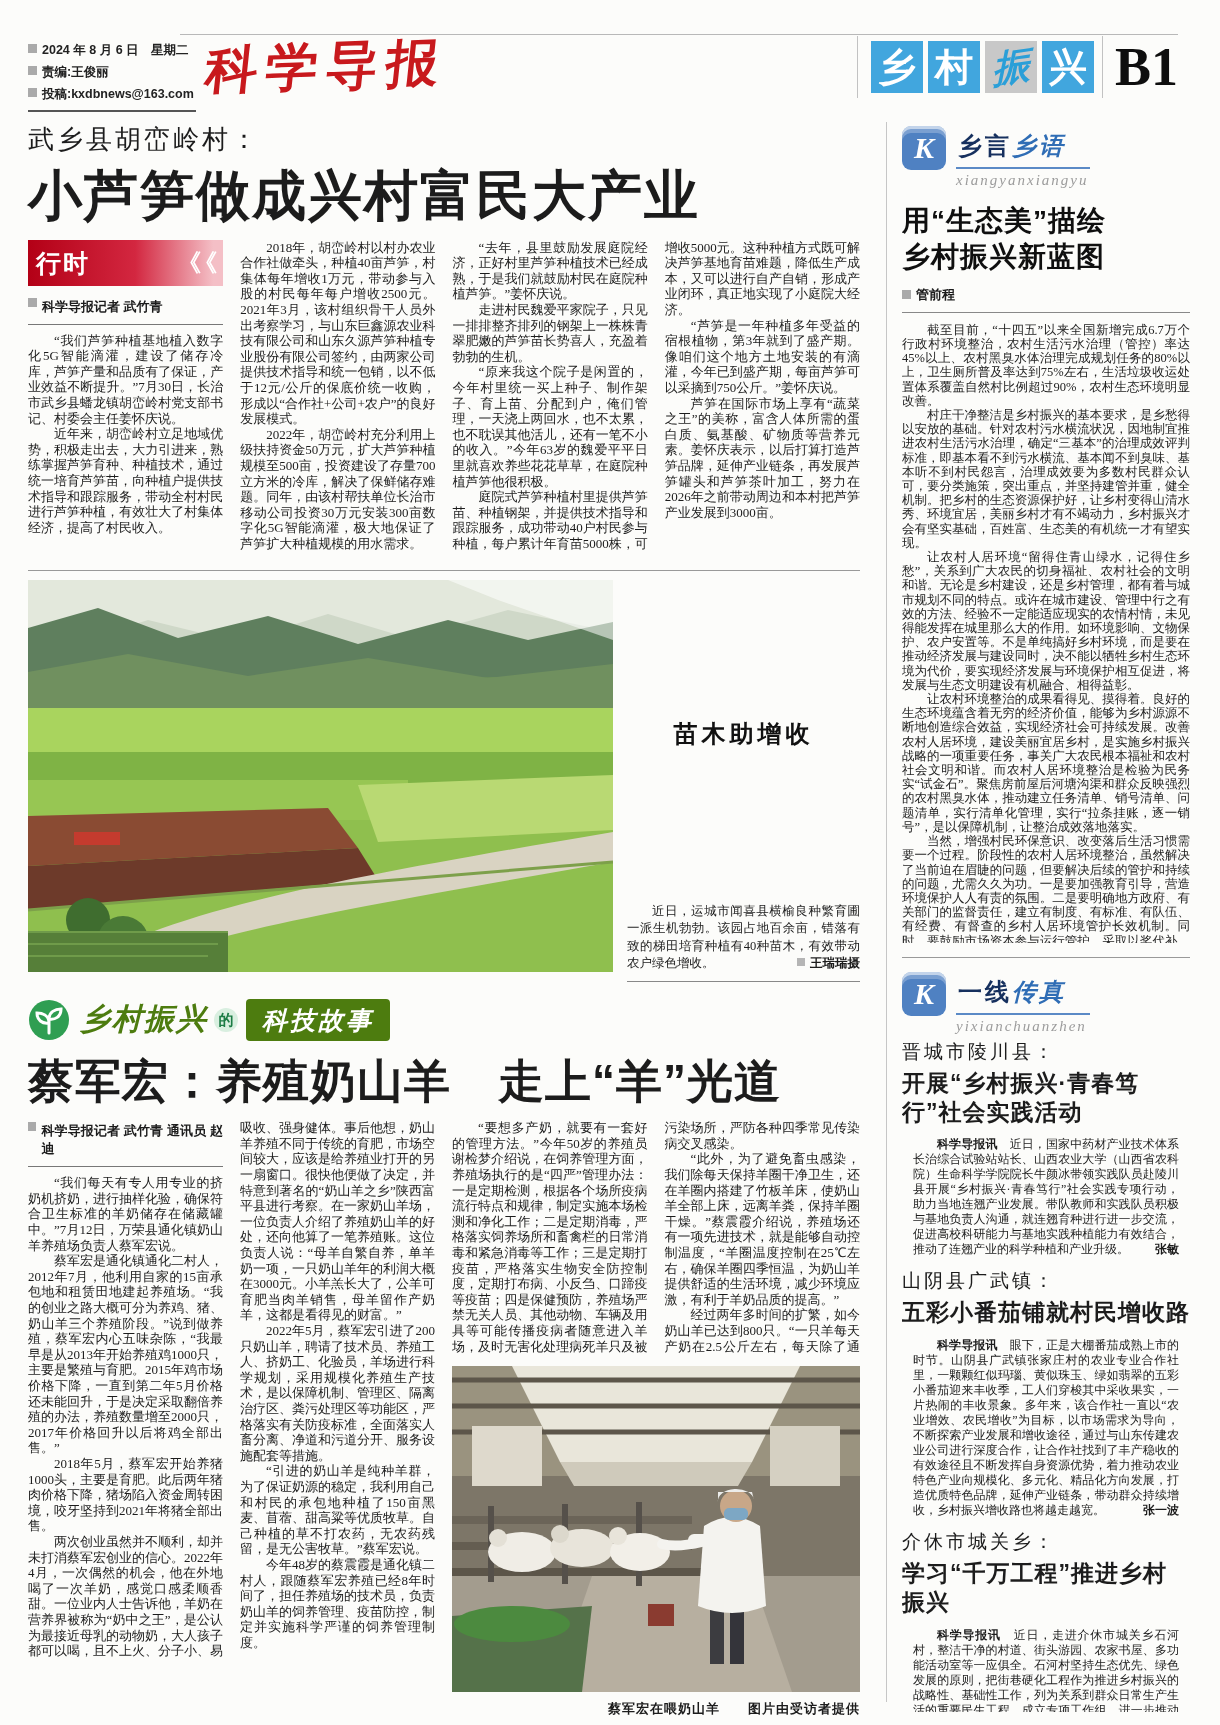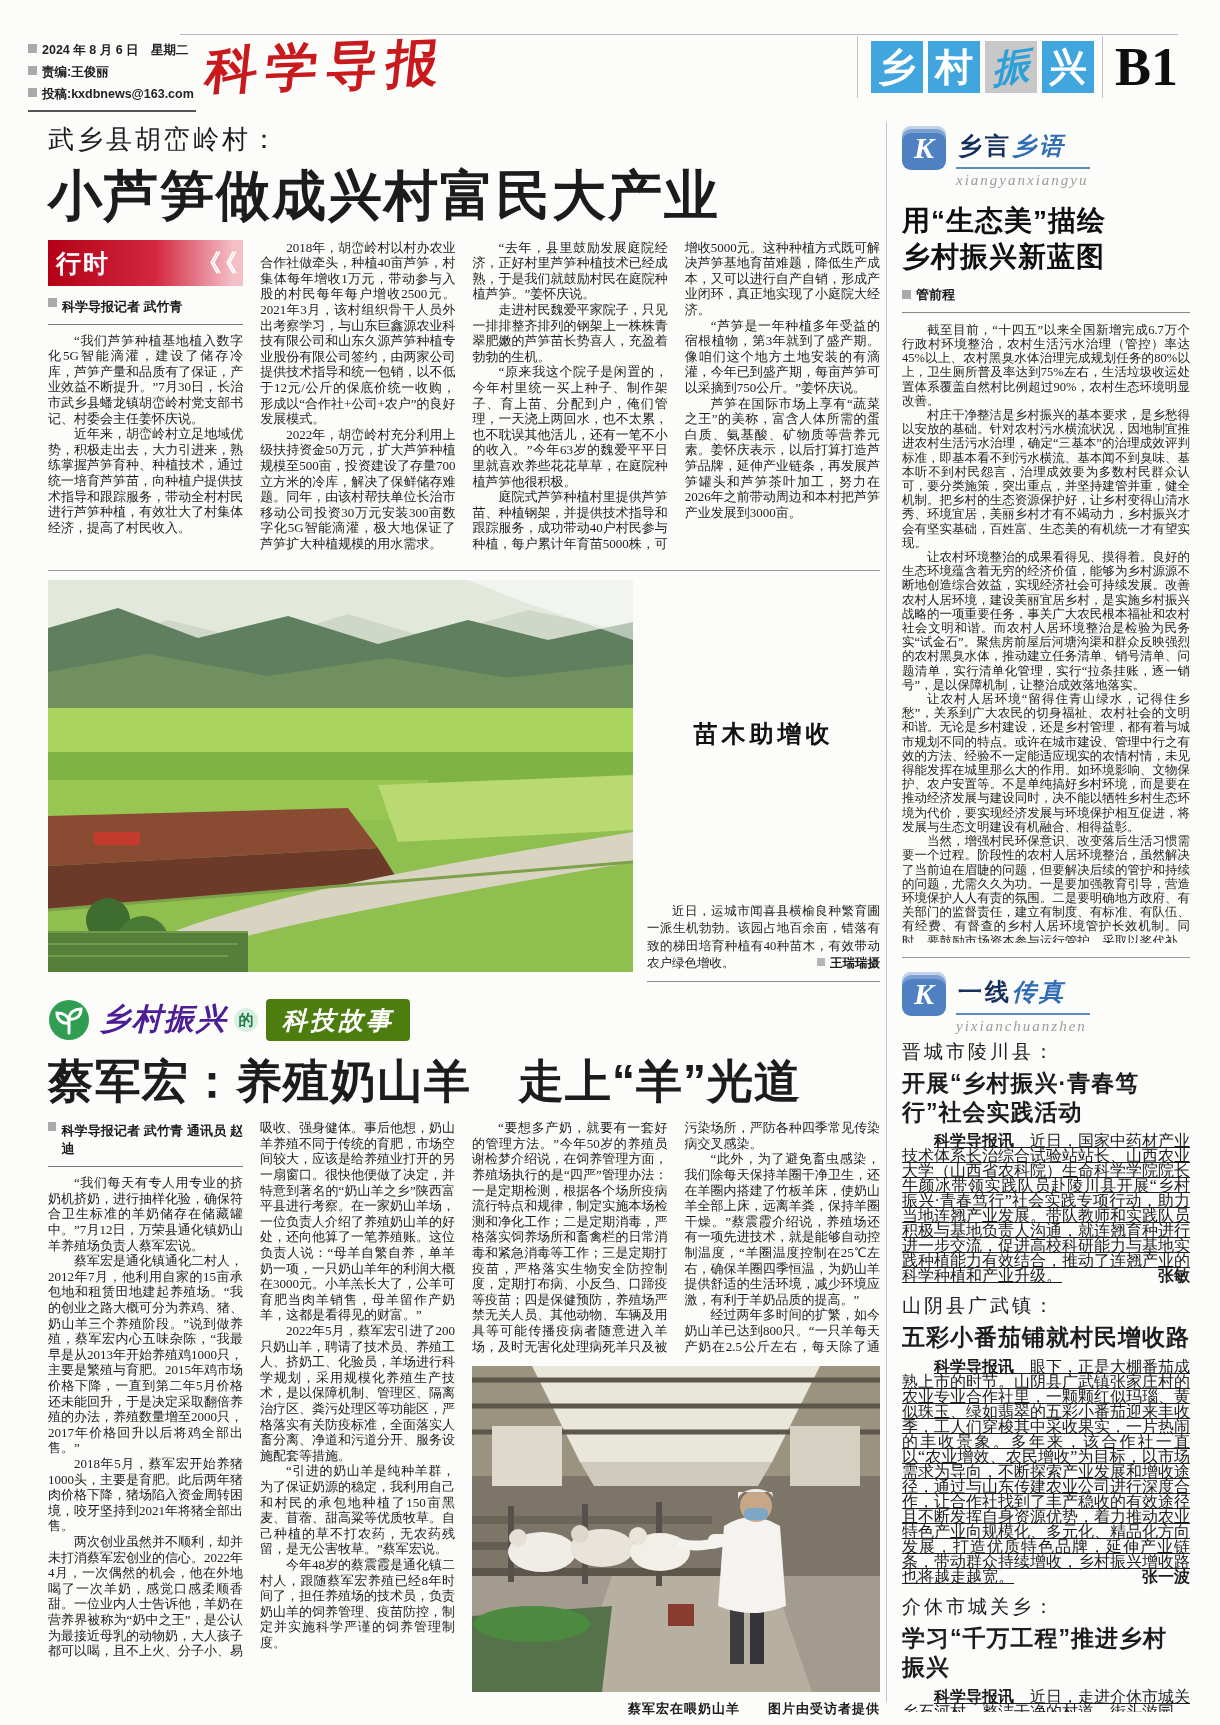--- a/index.html
+++ b/index.html
@@ -14,21 +14,21 @@
   .masthead{position:absolute;left:178px;top:8px;font-size:52px;font-weight:700;color:#c8191d;
             font-family:"Liberation Serif",serif;letter-spacing:8px;transform:skewX(-8deg) rotate(-2deg);}
   .h-right{position:absolute;right:0;top:12px;display:flex;align-items:center;}
   .h-vrule{width:1px;height:62px;background:#c2c2c2;margin:0 8px;}
   .blk{width:52px;height:52px;background:#41a6de;color:#fff;text-align:center;margin-left:5px;
        font:700 38px/52px "Liberation Sans",sans-serif;}
   .blk.alt{background:#c8c8c8;color:#2a9fd8;font-style:italic;transform:none;}
   .blk.alt span{display:inline-block;transform:rotate(-8deg) skewX(-6deg);}
   .pageno{font:700 54px/1 "Liberation Serif",serif;color:#0e0e0e;margin-left:4px;}
   
-  .main{position:absolute;left:48px;top:122px;width:832px;}
+  .main{position:absolute;left:28px;top:122px;width:832px;}
   .a1-kicker{font:400 26px "Liberation Sans",sans-serif;letter-spacing:3px;margin:0 0 10px;}
   .a1-head{font:900 54px/1.05 "Liberation Sans",sans-serif;letter-spacing:2px;margin:0 0 16px;white-space:nowrap;}
   .colbody{text-align:justify;font-size:13px;line-height:15.6px;}
   .colbody p{margin:0;text-indent:2em;}
   .a1-body{column-count:4;column-gap:17px;height:318px;overflow:hidden;}
   .badge-red{break-inside:avoid;display:flex;justify-content:space-between;align-items:flex-end;height:46px;
              background:linear-gradient(90deg,#b30016,#d32740 55%,#f4bfc6 95%);color:#fff;
              font:700 25px/46px "Liberation Sans",sans-serif;letter-spacing:2px;padding:0 8px;margin-bottom:10px;}
   .badge-marks{font-size:24px;font-weight:700;letter-spacing:-8px;padding-right:6px;}
   .byline{display:flex;font:700 13px "Liberation Sans",sans-serif;
@@ -38,21 +38,21 @@
   .aerial{width:585px;height:392px;flex:none;}
   .fig-right{flex:1;padding-left:14px;display:flex;flex-direction:column;}
   .fig-label{margin-top:138px;text-align:center;font:600 24px "Liberation Sans",sans-serif;letter-spacing:4px;color:#111;}
   .fig-cap{margin-top:auto;font-size:12.5px;line-height:17.5px;text-align:justify;
            border-bottom:1px solid #888;padding-bottom:8px;}
   .fig-cap p{margin:0;text-indent:2em;}
   .credit{float:right;font-weight:700;}
   .credit .sq{width:8px;height:8px;background:#b5b5b5;}
   
   .a2-badge{margin-top:14px;display:flex;align-items:center;height:48px;}
-  .a2b-main{font:italic 800 30px "Liberation Sans",sans-serif;color:#4c1d95;letter-spacing:2px;margin:0 6px 0 10px;}
+  .a2b-main{font:italic 800 30px "Liberation Sans",sans-serif;color:#4d7c0f;letter-spacing:2px;margin:0 6px 0 10px;}
   .a2b-de{width:24px;height:24px;border-radius:50%;background:#d9efe0;color:#1c7c45;
           font:700 15px/24px "Liberation Sans",sans-serif;text-align:center;flex:none;}
   .a2b-tail{background:#4d7c0f;color:#fff;font:italic 800 25px/42px "Liberation Sans",sans-serif;
             padding:0 16px;border-radius:4px;letter-spacing:3px;margin-left:8px;}
   .a2-head{font:900 46px/1.1 "Liberation Sans",sans-serif;letter-spacing:1px;margin:12px 0 14px;white-space:nowrap;}
   .a2-body{display:flex;gap:17px;height:606px;}
   .a2-left{width:407px;flex:none;column-count:2;column-gap:17px;height:606px;overflow:hidden;}
   .a2-right{width:408px;flex:none;display:flex;flex-direction:column;}
   .a2-text{column-count:2;column-gap:17px;height:238px;overflow:hidden;}
   .barn{height:326px;margin-top:8px;}
@@ -71,21 +71,21 @@
   .pinyin{font:italic 15px "Liberation Serif",serif;color:#9c9c9c;letter-spacing:2px;margin-top:3px;}
   .s1-head{font:700 28px/1.3 "Liberation Sans",sans-serif;margin:14px 0 10px;color:#0f0f0f;letter-spacing:1px;}
   .s-byline{display:flex;align-items:center;font:700 13px "Liberation Sans",sans-serif;
             border-bottom:1px solid #888;padding-bottom:8px;margin-bottom:10px;}
   .essay{height:620px;overflow:hidden;font-size:12.5px;line-height:14.2px;text-align:justify;color:#222;}
   .essay p{margin:0;text-indent:2em;}
   .sb-div{border-top:1px solid #999;margin:14px 0;}
   .brief{margin-bottom:10px;}
   .b-kicker{font:400 19px "Liberation Sans",sans-serif;letter-spacing:3px;margin:4px 0 4px;}
   .b-head{font:800 23px/1.25 "Liberation Sans",sans-serif;letter-spacing:1px;margin:0 0 7px;}
-  .b-body{font-size:16px;line-height:15px;text-align:justify;text-indent:2em;margin:0;text-decoration:underline;}
+  .b-body{font-size:12px;line-height:15px;text-align:justify;text-indent:2em;margin:11px;}
   .lead{font-weight:700;font-family:"Liberation Sans",sans-serif;}
   .b-author{float:right;font-weight:700;}
 </style>
 </head>
 <body>
 
 <div class="page">
 
   <div class="header">
     <div class="h-rule"></div>
@@ -251,22 +251,22 @@
       <div>用“生态美”描绘</div>
       <div>乡村振兴新蓝图</div>
     </div>
     <div class="s-byline">
       <span class="sq"></span>
       <span>管前程</span>
     </div>
     <div class="essay">
       <p>截至目前，“十四五”以来全国新增完成6.7万个行政村环境整治，农村生活污水治理（管控）率达45%以上、农村黑臭水体治理完成规划任务的80%以上，卫生厕所普及率达到75%左右，生活垃圾收运处置体系覆盖自然村比例超过90%，农村生态环境明显改善。</p>
       <p>村庄干净整洁是乡村振兴的基本要求，是乡愁得以安放的基础。针对农村污水横流状况，因地制宜推进农村生活污水治理，确定“三基本”的治理成效评判标准，即基本看不到污水横流、基本闻不到臭味、基本听不到村民怨言，治理成效要为多数村民群众认可，要分类施策，突出重点，并坚持建管并重，健全机制。把乡村的生态资源保护好，让乡村变得山清水秀、环境宜居，美丽乡村才有不竭动力，乡村振兴才会有坚实基础，百姓富、生态美的有机统一才有望实现。</p>
+      <p>让农村人居环境“留得住青山绿水，记得住乡愁”，关系到广大农民的切身福祉、农村社会的文明和谐。无论是乡村建设，还是乡村管理，都有着与城市规划不同的特点。或许在城市建设、管理中行之有效的方法、经验不一定能适应现实的农情村情，未见得能发挥在城里那么大的作用。如环境影响、文物保护、农户安置等。不是单纯搞好乡村环境，而是要在推动经济发展与建设同时，决不能以牺牲乡村生态环境为代价，要实现经济发展与环境保护相互促进，将发展与生态文明建设有机融合、相得益彰。</p>
       <p>让农村环境整治的成果看得见、摸得着。良好的生态环境蕴含着无穷的经济价值，能够为乡村源源不断地创造综合效益，实现经济社会可持续发展。改善农村人居环境，建设美丽宜居乡村，是实施乡村振兴战略的一项重要任务，事关广大农民根本福祉和农村社会文明和谐。而农村人居环境整治是检验为民务实“试金石”。聚焦房前屋后河塘沟渠和群众反映强烈的农村黑臭水体，推动建立任务清单、销号清单、问题清单，实行清单化管理，实行“拉条挂账，逐一销号”，是以保障机制，让整治成效落地落实。</p>
-      <p>让农村人居环境“留得住青山绿水，记得住乡愁”，关系到广大农民的切身福祉、农村社会的文明和谐。无论是乡村建设，还是乡村管理，都有着与城市规划不同的特点。或许在城市建设、管理中行之有效的方法、经验不一定能适应现实的农情村情，未见得能发挥在城里那么大的作用。如环境影响、文物保护、农户安置等。不是单纯搞好乡村环境，而是要在推动经济发展与建设同时，决不能以牺牲乡村生态环境为代价，要实现经济发展与环境保护相互促进，将发展与生态文明建设有机融合、相得益彰。</p>
       <p>当然，增强村民环保意识、改变落后生活习惯需要一个过程。阶段性的农村人居环境整治，虽然解决了当前迫在眉睫的问题，但要解决后续的管护和持续的问题，尤需久久为功。一是要加强教育引导，营造环境保护人人有责的氛围。二是要明确地方政府、有关部门的监督责任，建立有制度、有标准、有队伍、有经费、有督查的乡村人居环境管护长效机制。同时，要鼓励市场资本参与运行管护，采取以奖代补、管护后补等多种方式，将农村环境基础设施与特色产业、乡村旅游等有机结合，实现产业发展与人居环境改善互促互进。</p>
 
     </div>
 
     <div class="sb-div"></div>
 
     <div class="sec-head">
       <div class="klogo">K</div>
       <div class="sec-right">
         <div class="sec-title"><span>一线</span><span class="script">传真</span></div>

